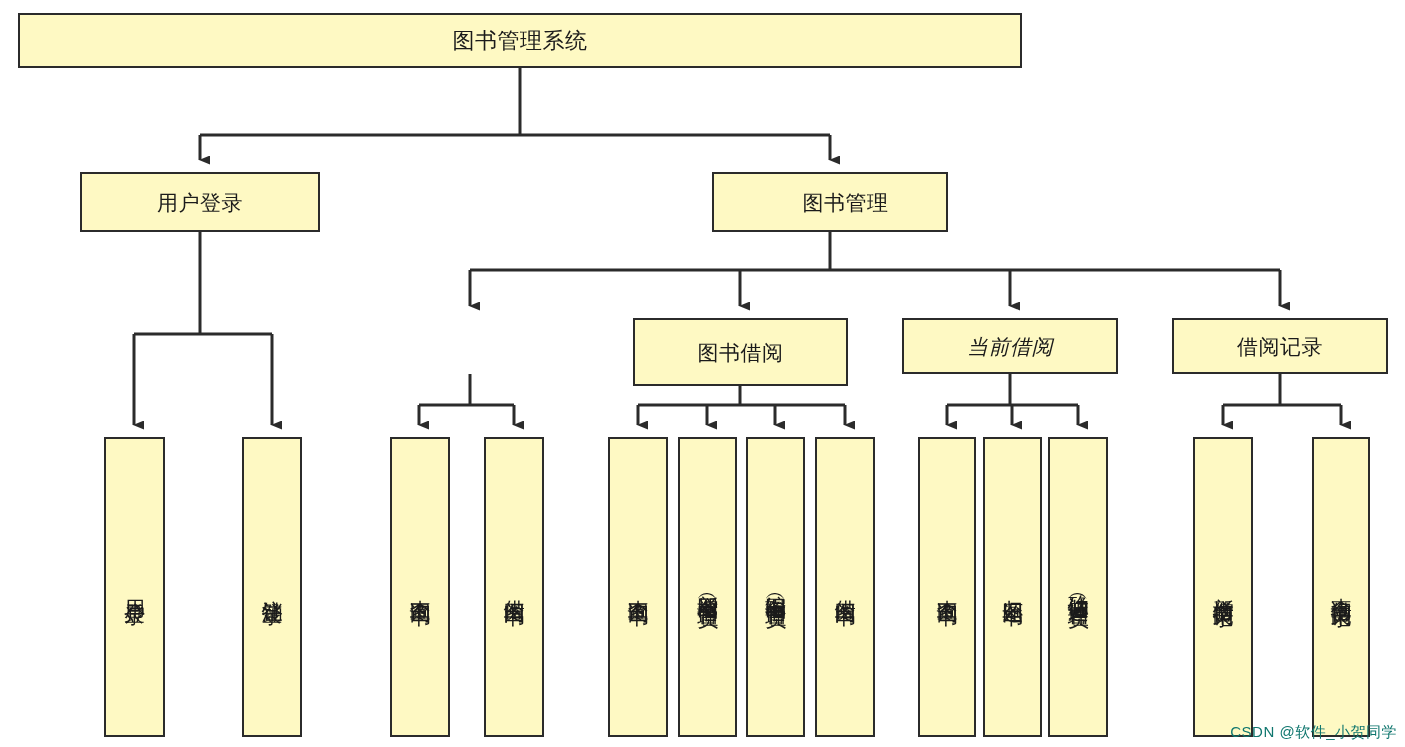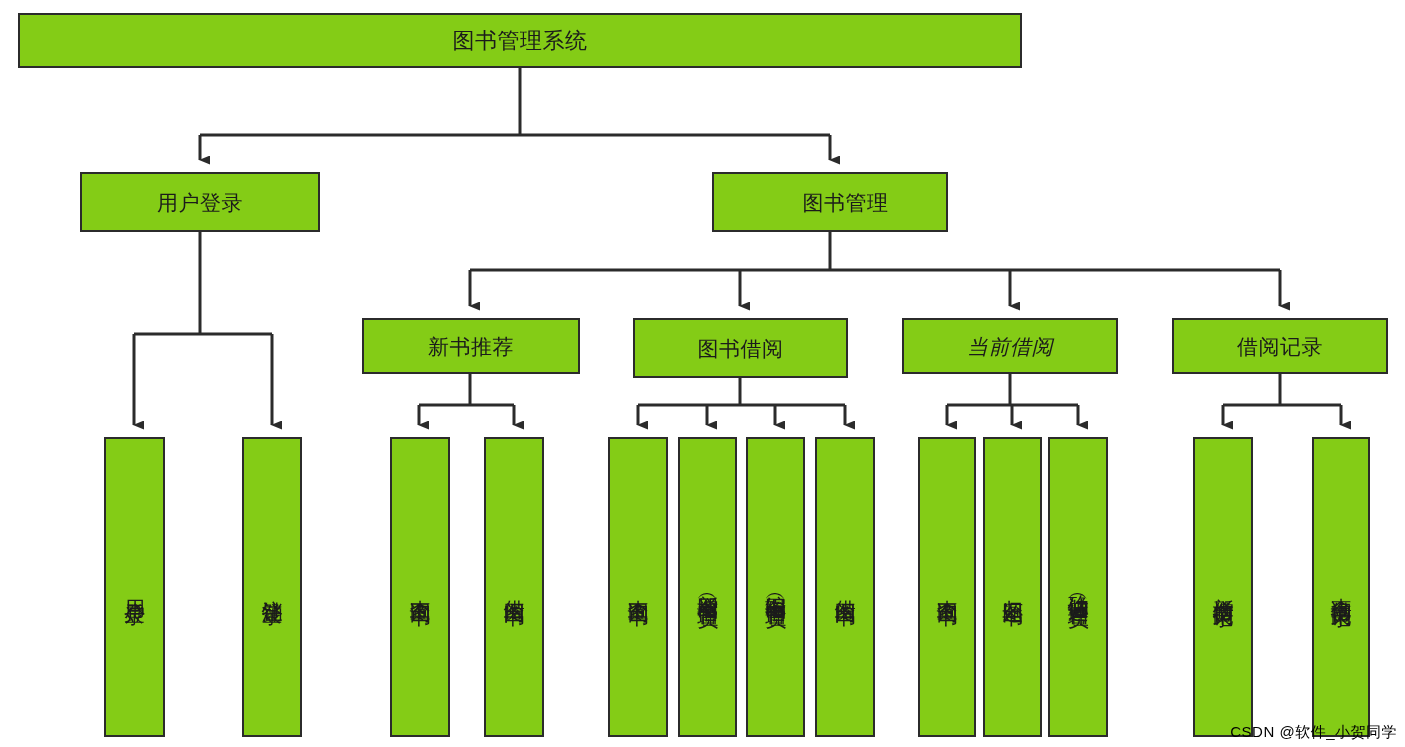--- a/index.html
+++ b/index.html
@@ -23,21 +23,21 @@
     left: 0;
     top: 0;
     width: 1405px;
     height: 747px;
     pointer-events: none;
   }
   .node {
     position: absolute;
     box-sizing: border-box;
     border: 2px solid #2b2b2b;
-    background: #84cc16;
+    background: #fef9c3;
     display: flex;
     align-items: center;
     justify-content: center;
     color: #1b1b1b;
   }
   .node.horiz {
     font-size: 21px;
     letter-spacing: 0.5px;
   }
   .node.horiz .label {
@@ -57,21 +57,21 @@
     text-align: center;
   }
   .node.root .label {
     font-size: 22px;
   }
   .watermark {
     position: absolute;
     right: 8px;
     bottom: 5px;
     font-size: 15px;
-    color: #000000;
+    color: #0f766e;
     white-space: nowrap;
     letter-spacing: 0.5px;
   }
 </style>
 </head>
 <body>
 
 <div id="canvas">
 
   <svg id="edges" viewBox="0 0 1405 747" width="1405" height="747">
@@ -129,24 +129,21 @@
     <span class="label">图书管理系统</span>
   </div>
 
   <div class="node horiz" style="left: 80px; top: 172px; width: 240px; height: 60px;">
     <span class="label">用户登录</span>
   </div>
   <div class="node horiz" style="left: 712px; top: 172px; width: 236px; height: 60px; padding-left: 31px;">
     <span class="label">图书管理</span>
   </div>
 
-  <div class="node horiz" style="left: 362px; top: 318px; width: 218px; height: 56px;">
-    <span class="label">新书推荐</span>
-  </div>
-  <div class="node horiz" style="left: 633px; top: 318px; width: 215px; height: 60px;">
+  <div class="node horiz" style="left: 633px; top: 318px; width: 215px; height: 68px;">
     <span class="label">图书借阅</span>
   </div>
   <div class="node horiz" style="left: 902px; top: 318px; width: 216px; height: 56px; font-style: italic;">
     <span class="label">当前借阅</span>
   </div>
   <div class="node horiz" style="left: 1172px; top: 318px; width: 216px; height: 56px;">
     <span class="label">借阅记录</span>
   </div>
 
   <div class="node vert" style="left: 104px; top: 437px; width: 61px; height: 300px;">

